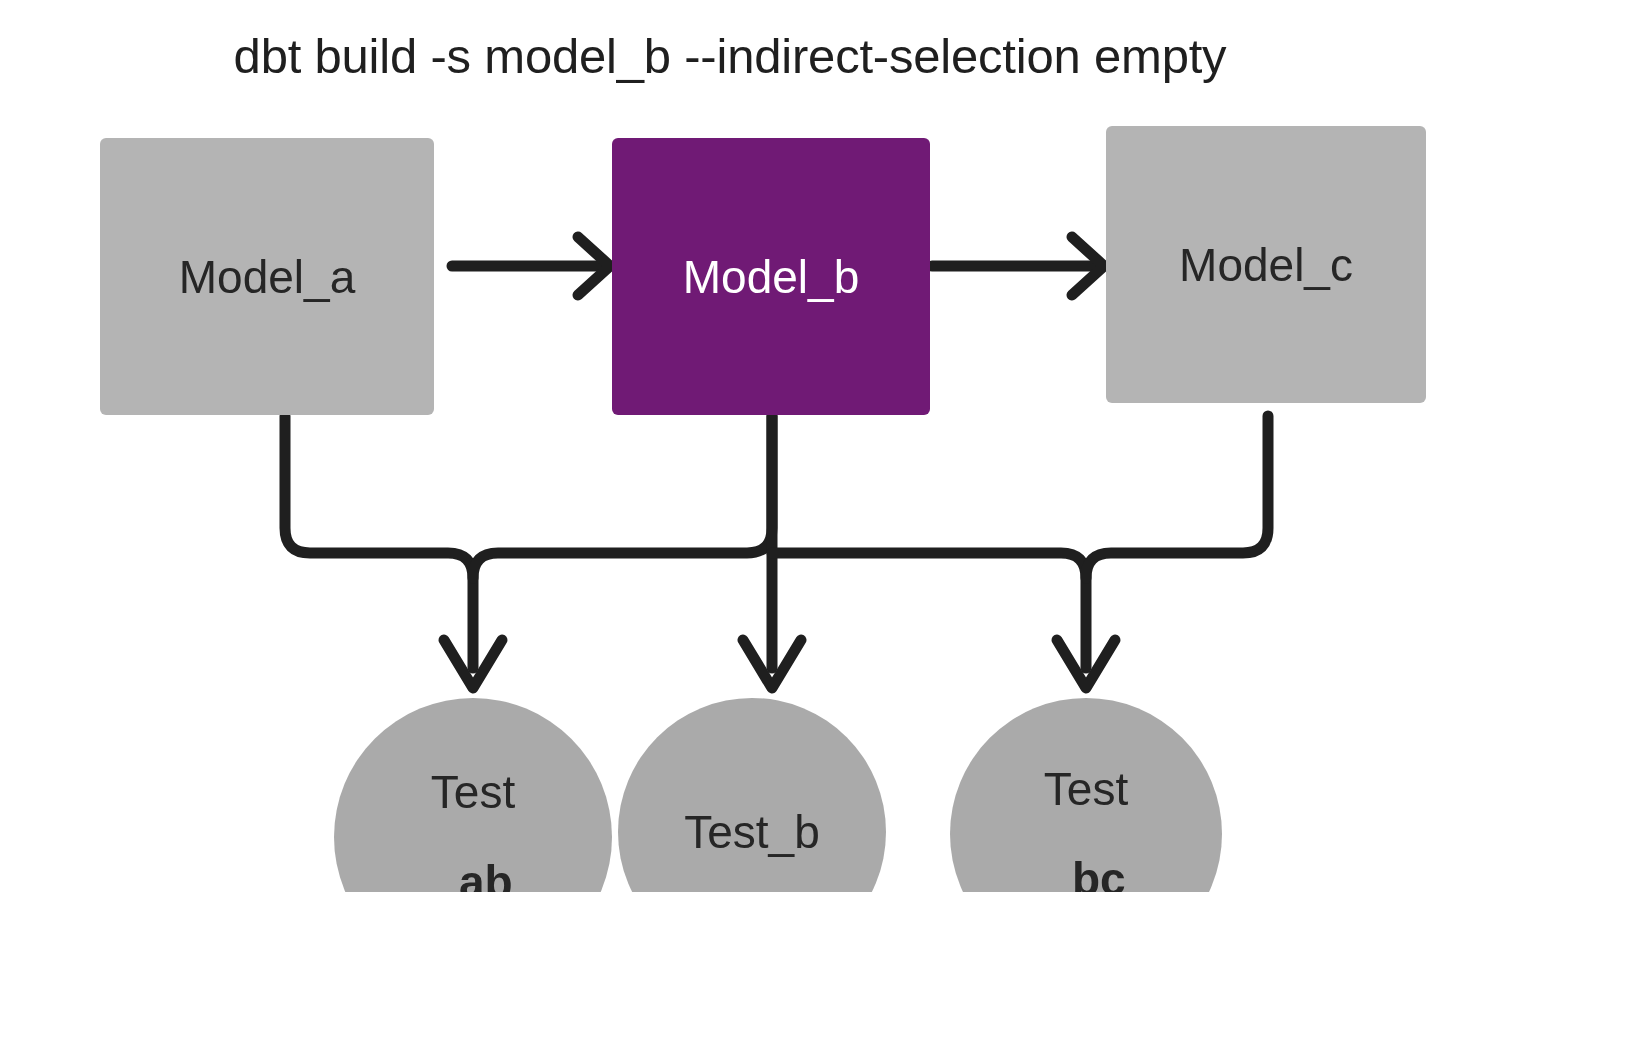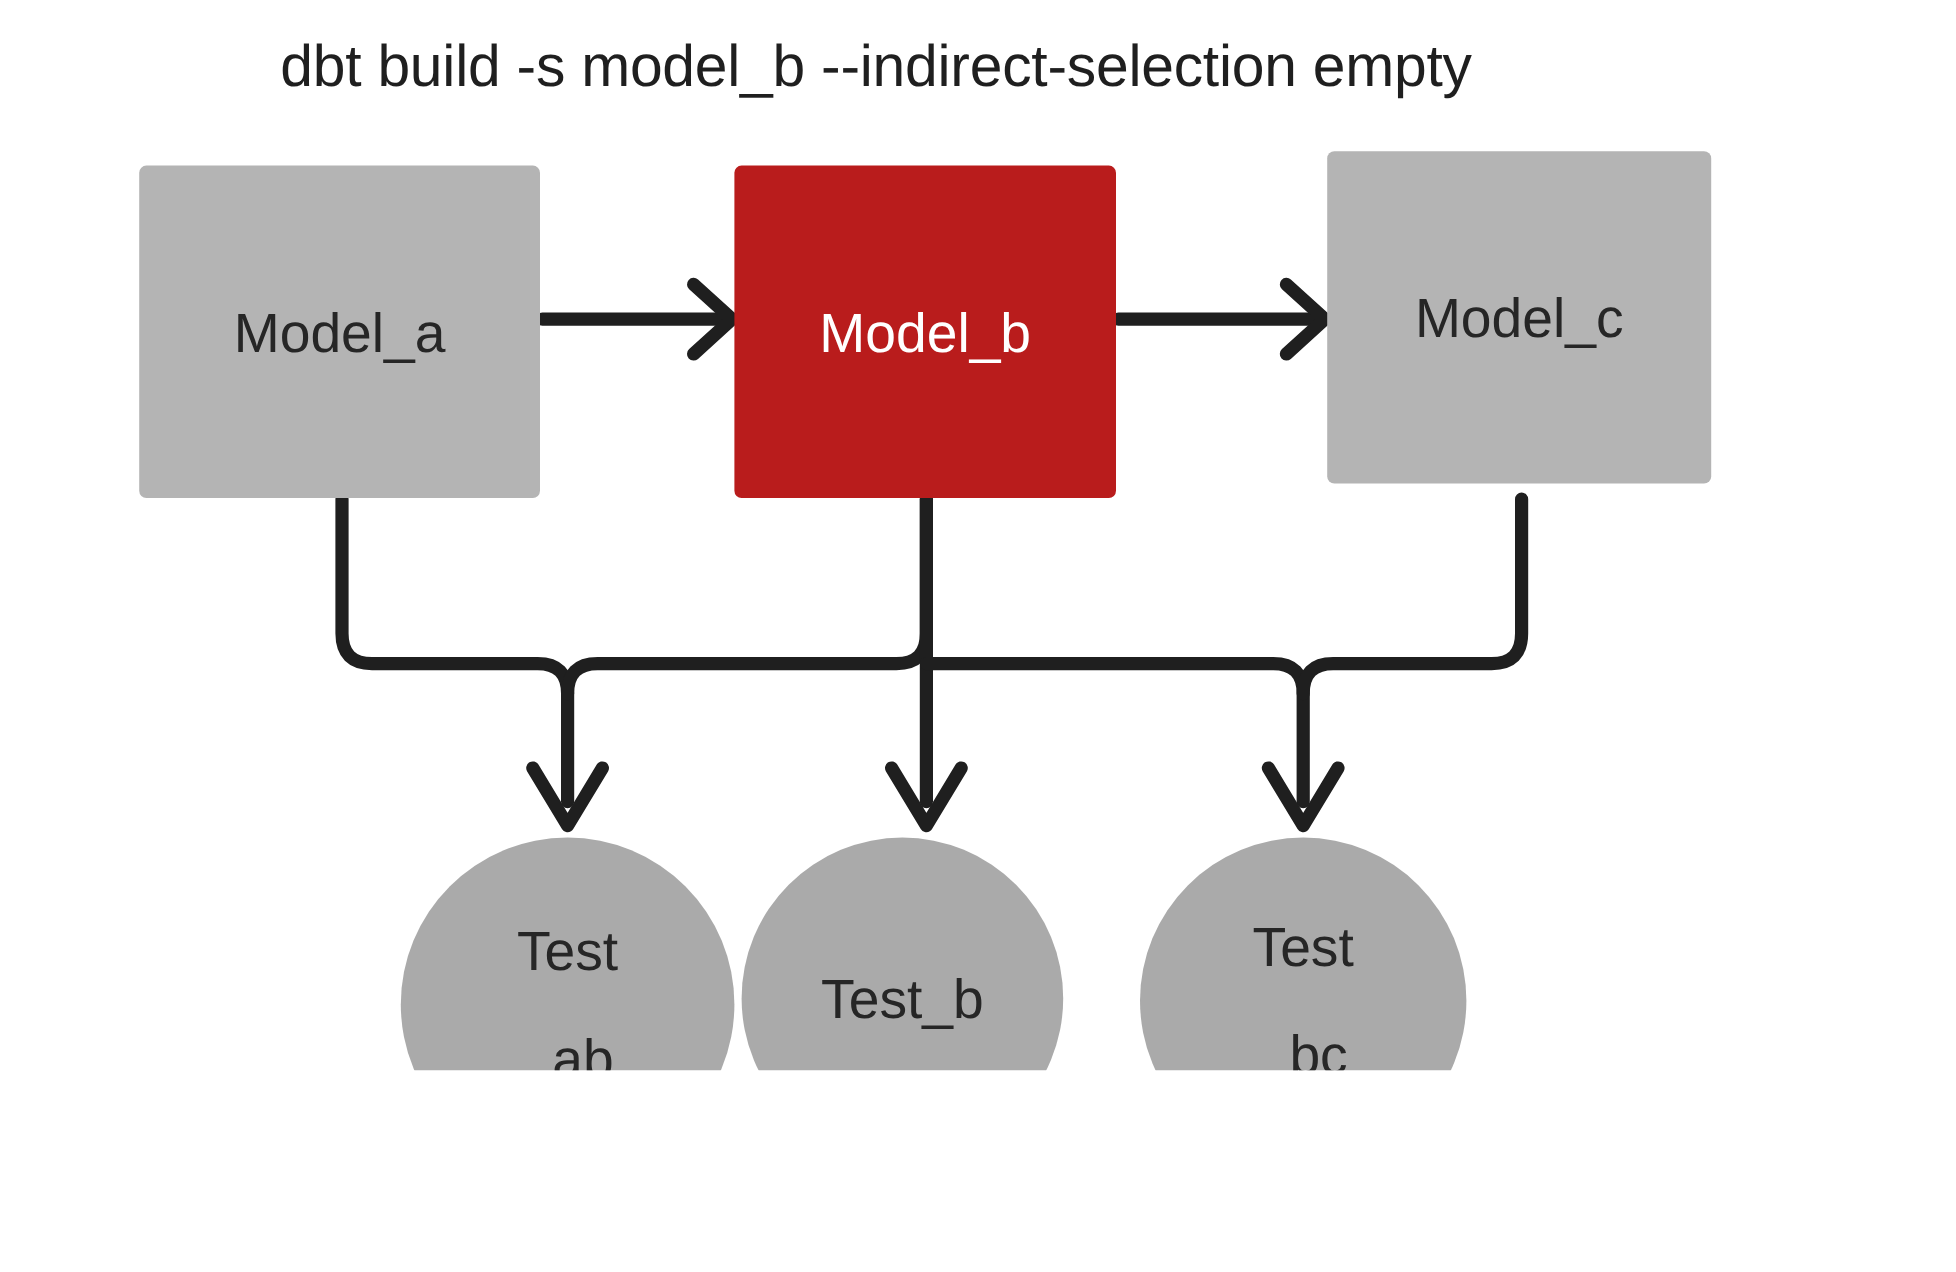--- a/index.html
+++ b/index.html
@@ -51,24 +51,24 @@
     box-sizing: border-box;
   }
   .model-node .node-label {
     font-size: 46px;
     font-weight: 400;
     line-height: 1;
     white-space: nowrap;
   }
   .model-gray { background: #b4b4b4; }
   .model-gray .node-label { color: #262626; }
-  .model-blue { background: #b91c1c; }
+  .model-blue { background: #701a75; }
   .model-blue .node-label { color: #ffffff; }
 
-  #node-model-a { left: 116px; top: 138px; width: 334px; height: 277px; }
+  #node-model-a { left: 100px; top: 138px; width: 334px; height: 277px; }
   #node-model-b { left: 612px; top: 138px; width: 318px; height: 277px; }
   #node-model-c { left: 1106px; top: 126px; width: 320px; height: 277px; }
 
   
   .test-node {
     position: absolute;
     border-radius: 50%;
     background: #aaaaaa;
     display: flex;
     flex-direction: column;
@@ -77,21 +77,21 @@
     box-sizing: border-box;
   }
   .test-node .node-label {
     font-size: 46px;
     font-weight: 400;
     color: #262626;
     line-height: 1.0;
     white-space: nowrap;
     text-align: center;
   }
-  .test-node .node-label.line-2 { margin-top: 44px; }
+  .test-node .node-label.line-2 { margin-top: 44px; font-weight: bold; }
 
   #node-test-ab { left: 334px; top: 698px; width: 278px; height: 278px; }
   #node-test-b  { left: 618px; top: 698px; width: 268px; height: 268px; }
   #node-test-bc { left: 950px; top: 698px; width: 272px; height: 272px; }
 </style>
 </head>
 <body>
 
 <div id="canvas">
 

